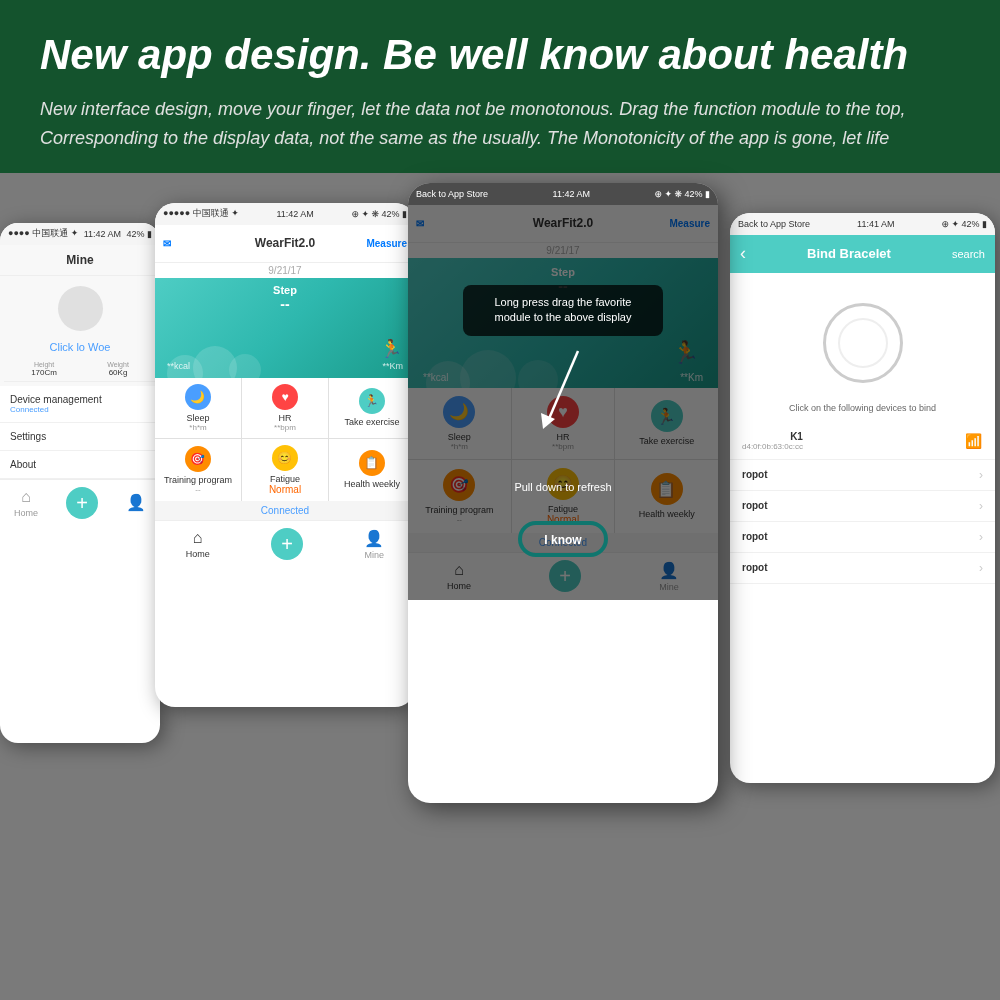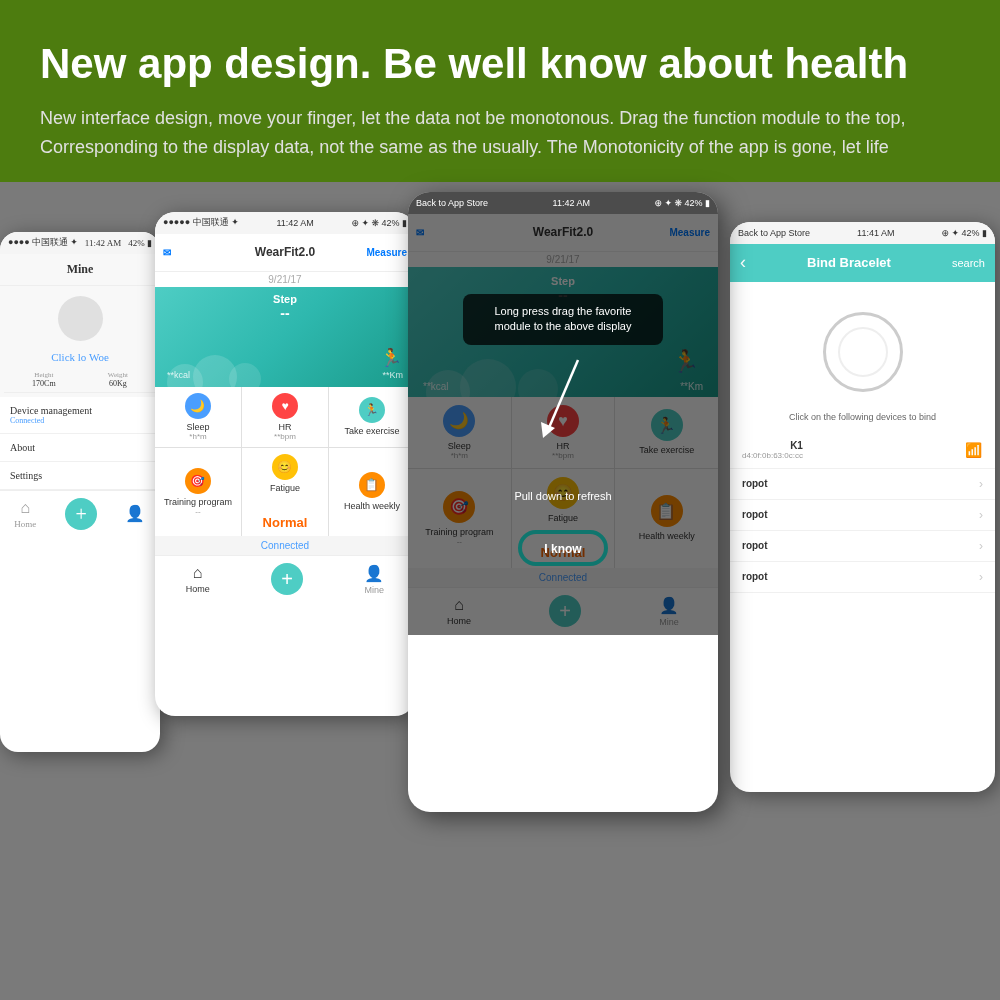--- a/index.html
+++ b/index.html
@@ -6,23 +6,24 @@
     body {
       width: 1000px;
       height: 1000px;
       background: #7a7a7a;
       font-family: Arial, Helvetica, sans-serif;
       overflow: hidden;
       position: relative;
     }
 
     .header-section {
-      background: #4d7c0f;
-      padding: 39px 40px 20px 40px;
+      background: #14532d;
+      padding: 30px 40px 20px 40px;
       color: white;
+      font-style: italic;
     }
 
     .main-title {
       font-size: 42px;
       font-weight: bold;
       color: white;
       margin-bottom: 15px;
       line-height: 1.2;
     }
 
@@ -45,21 +46,20 @@
       position: absolute;
       left: 0px;
       top: 40px;
       width: 160px;
       height: 520px;
       background: white;
       border-radius: 18px;
       overflow: hidden;
       box-shadow: 4px 4px 20px rgba(0,0,0,0.4);
       z-index: 1;
-      font-family: Liberation Serif, serif;
     }
 
     
     .phone-left-mid {
       position: absolute;
       left: 155px;
       top: 20px;
       width: 260px;
       height: 504px;
       background: white;
@@ -238,24 +238,23 @@
       color: #333;
       text-align: left;
     }
 
     .card-value {
       font-size: 8px;
       color: #999;
     }
 
     .card-value-normal {
-      font-size: 13px;
+      font-size: 10px;
       color: #ff6600;
-      font-weight: bold;
-      margin-top: 22px;
+      font-weight: normal;
     }
 
     
     .bottom-nav {
       height: 48px;
       border-top: 1px solid #eee;
       display: flex;
       align-items: center;
       justify-content: space-around;
       background: white;
@@ -488,22 +487,22 @@
         <div class="stat-item">
           <div class="stat-label">Weight</div>
           <div class="stat-value">60Kg</div>
         </div>
       </div>
     </div>
     <div class="menu-item">
       Device management
       <div class="menu-item-sub">Connected</div>
     </div>
+    <div class="menu-item">Settings</div>
     <div class="menu-item">About</div>
-    <div class="menu-item">Settings</div>
     <div style="flex:1;"></div>
     <div class="bottom-nav">
       <div class="nav-item">
         <div class="nav-icon">⌂</div>
         <span>Home</span>
       </div>
       <div class="nav-add">+</div>
       <div class="nav-item active">
         <div class="nav-icon">👤</div>
       </div>

